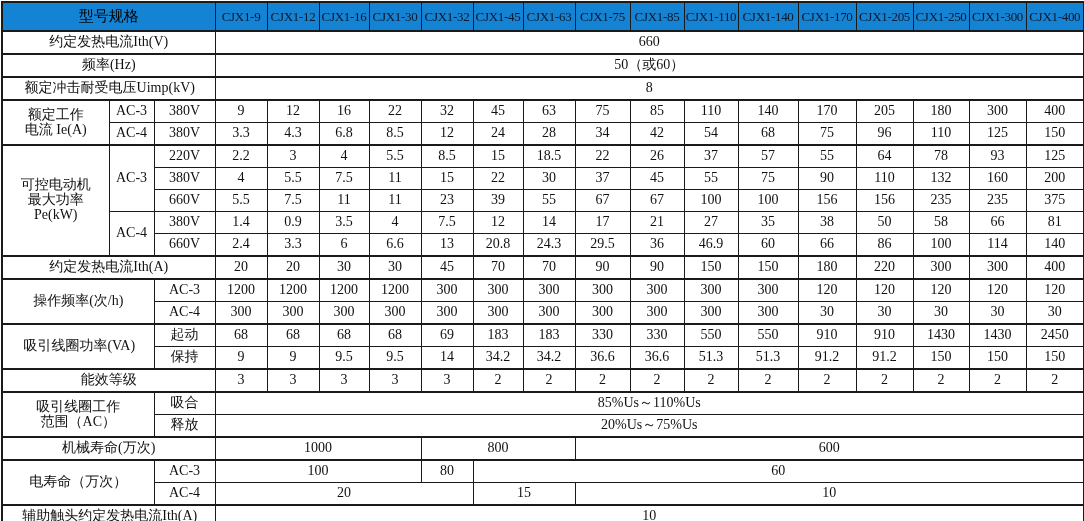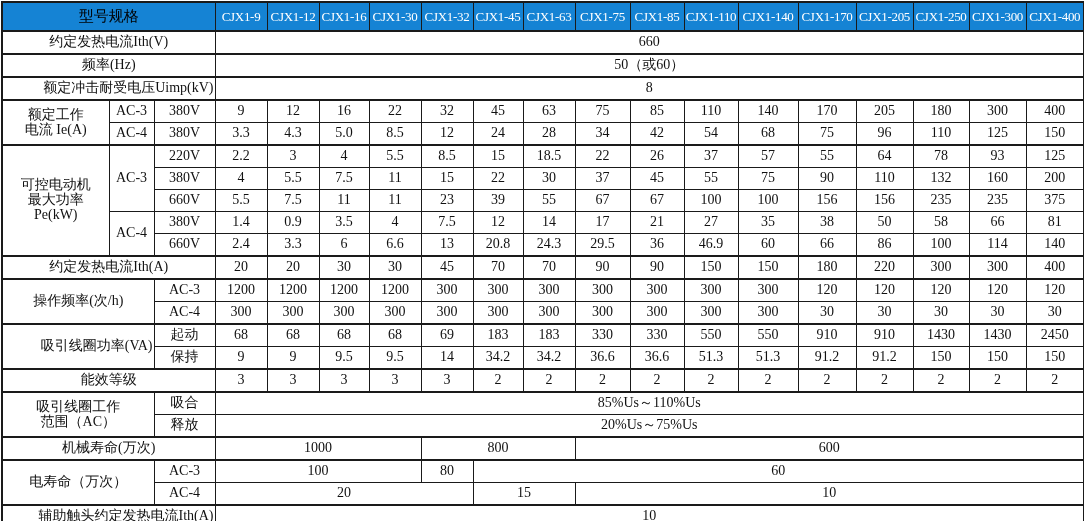--- a/index.html
+++ b/index.html
@@ -18,23 +18,23 @@
     text-align:center;vertical-align:middle;
     font-size:14px;color:#111;
     padding:0 1px;height:21px;line-height:1.05;
     overflow:hidden;white-space:pre-line;
   }
   tr.grp > td{border-top:2px solid #1a1a1a;}
   tr.head td{
     background:#1583d4;height:27px;
     border-top:2px solid #1a1a1a;border-bottom:2px solid #1a1a1a;
   }
-  tr.head td.model{color:#ffffff;font-size:13px;letter-spacing:-0.3px;}
+  tr.head td.model{color:#0f172a;font-size:13px;letter-spacing:-0.3px;}
   tr.head td.title-cell{color:#000;font-size:15px;}
-  td.la{text-align:right;padding-left:3px;}
+  td.la{text-align:center;padding-left:3px;}
   td.num{font-size:14px;}
 </style>
 </head>
 <body>
 
 <div class="wrap">
 <table class="spec">
   <colgroup>
     <col style="width:107px">
         <col style="width:45px">
@@ -113,21 +113,21 @@
           <td class="num">205</td>
           <td class="num">180</td>
           <td class="num">300</td>
           <td class="num">400</td>
   </tr>
   <tr>
     <td>AC-4</td>
     <td>380V</td>
     <td class="num">3.3</td>
           <td class="num">4.3</td>
-          <td class="num">5.0</td>
+          <td class="num">6.8</td>
           <td class="num">8.5</td>
           <td class="num">12</td>
           <td class="num">24</td>
           <td class="num">28</td>
           <td class="num">34</td>
           <td class="num">42</td>
           <td class="num">54</td>
           <td class="num">68</td>
           <td class="num">75</td>
           <td class="num">96</td>

